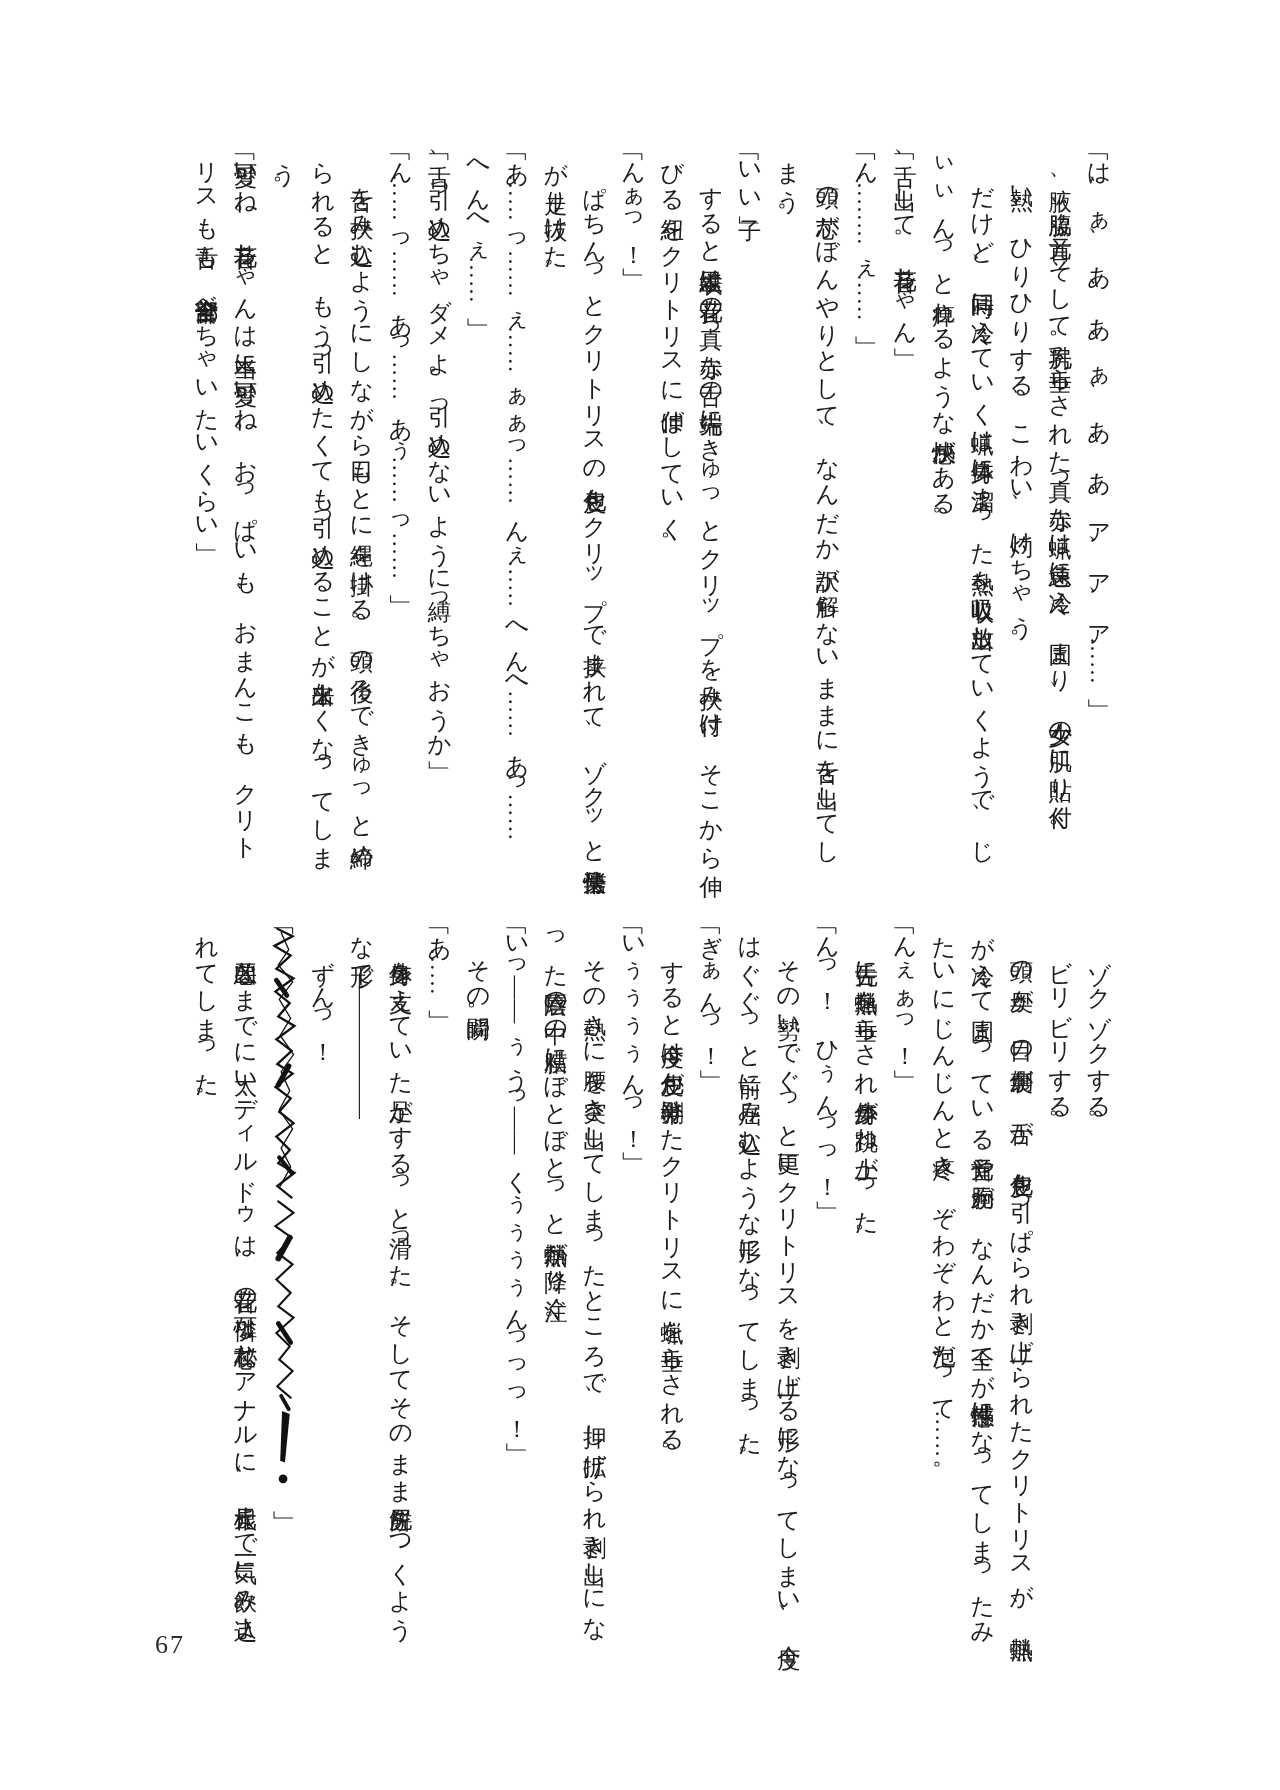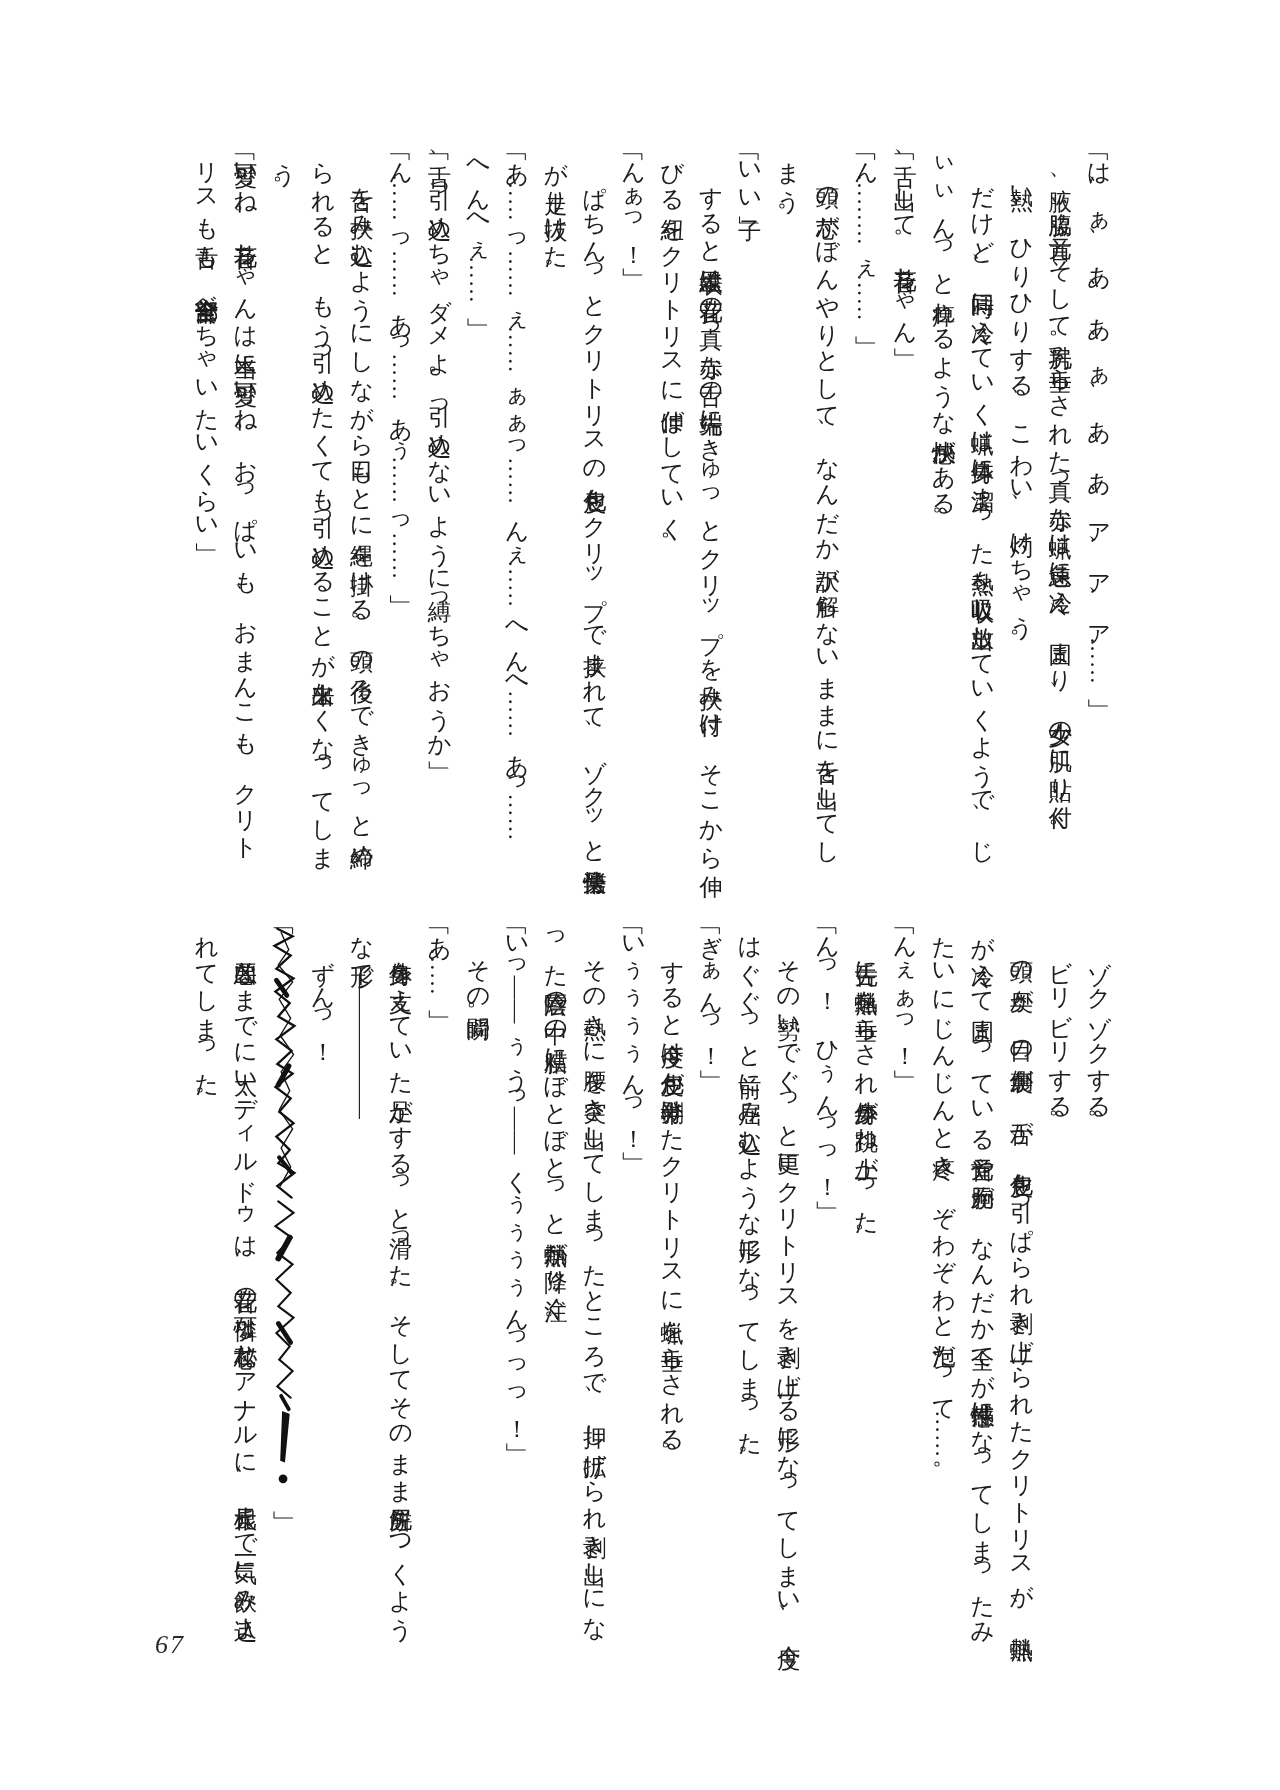--- a/index.html
+++ b/index.html
@@ -31,21 +31,20 @@
     width:30px; height:572px;
     margin:2px 0;
     vertical-align:baseline;
   }
   .page-num {
     position:absolute;
     left:155px; top:1630px;
     font-size:26px;
     letter-spacing:2px;
     color:#2a2a2a;
-    font-style:italic;
   }
 </style>
 </head>
 <body>
 
 <div class="page">
   <div class="vblock vblock-upper">
       <p class="para">「は、ぁ、あ、あ、ぁ、あ、あ、ア、ア、ア……」</p>
       <p class="para indent">腋、脇腹、首元、そして乳房。垂らされた真っ赤な蝋は急速に冷え、固まり、少女の肌に貼り付く。</p>
       <p class="para indent">熱い、ひりひりする、こわい、灼けちゃう。</p>

